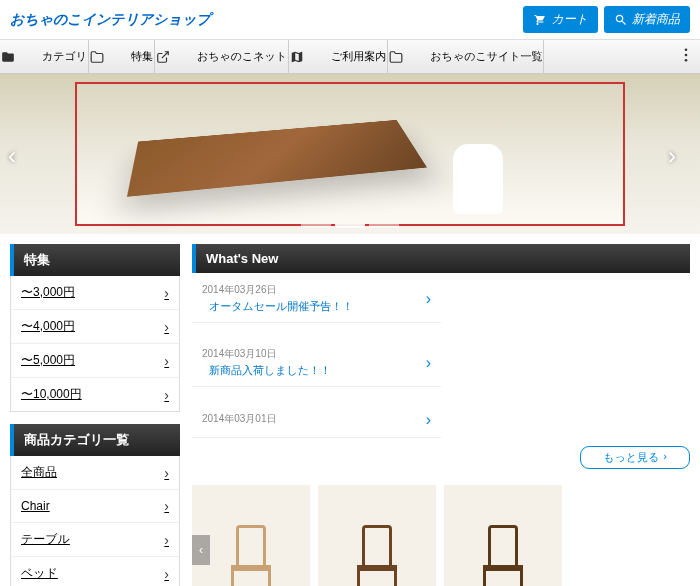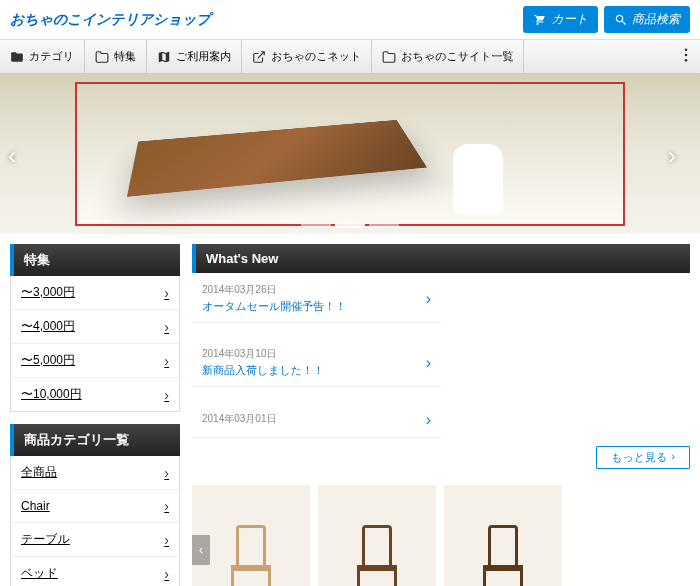--- a/index.html
+++ b/index.html
@@ -3,21 +3,21 @@
 <meta charset="utf-8">
 <style>
 * { margin: 0; padding: 0; box-sizing: border-box; }
 body { font-family: "Hiragino Kaku Gothic Pro", Meiryo, sans-serif; font-size: 12px; background: #fff; width: 700px; }
 .header { display: flex; align-items: center; padding: 6px 10px; background: #fff; border-bottom: 1px solid #ddd; font-style: italic; }
 .site-title { color: #0066cc; font-size: 14px; font-weight: bold; flex: 1; }
 .btn { display: inline-flex; align-items: center; padding: 5px 10px; border-radius: 3px; color: #fff; font-size: 12px; margin-left: 6px; cursor: pointer; }
 .btn-blue { background: #0088dd; text-align: center; }
 .btn svg { margin-right: 4px; }
 .nav { display: flex; background: linear-gradient(#fafafa,#e8e8e8); border-bottom: 1px solid #ccc; }
-.nav-item { display: flex; align-items: center; padding: 8px 10px; border-right: 1px solid #ccc; cursor: pointer; font-size: 11px; }
+.nav-item { display: flex; align-items: center; padding: 8px 1px; border-right: 1px solid #ccc; cursor: pointer; font-size: 11px; gap: 22px; }
 .nav-item svg { margin-right: 5px; }
 .nav-more { margin-left: auto; padding: 8px 12px; cursor: pointer; }
 .hero { position: relative; height: 160px; background: linear-gradient(to bottom, #d5d0b5 0%, #e8e5d8 40%, #f5f3ec 100%); overflow: hidden; }
 .hero-inner { position: absolute; top: 8px; left: 75px; right: 75px; bottom: 8px; border: 2px solid #cc3333; background: linear-gradient(to bottom, #dcd7c0 0%, #f0ede4 60%, #fcfaf3 100%); }
 .hero-table { position: absolute; top: 30px; left: 60px; width: 280px; height: 80px; background: linear-gradient(135deg, #8b5a2b, #a0673b, #6b4423); transform: perspective(400px) rotateX(50deg) rotateZ(-8deg); box-shadow: 0 20px 30px rgba(0,0,0,0.2); }
 .hero-chair { position: absolute; bottom: 10px; right: 120px; width: 50px; height: 70px; background: #fff; border-radius: 15px 15px 5px 5px; }
 .hero-arrow { position: absolute; top: 50%; transform: translateY(-50%); width: 24px; height: 24px; cursor: pointer; color: #fff; font-size: 24px; text-shadow: 0 0 4px rgba(0,0,0,0.5); }
 .hero-arrow.left { left: 8px; }
 .hero-arrow.right { right: 8px; }
 .hero-dots { position: absolute; bottom: 6px; left: 50%; transform: translateX(-50%); display: flex; gap: 4px; }
@@ -28,23 +28,23 @@
 .content { flex: 1; min-width: 0; }
 .section-head { background: linear-gradient(#444,#222); color: #fff; padding: 7px 10px; font-size: 13px; font-weight: bold; border-left: 4px solid #0088dd; }
 .side-list { border: 1px solid #ddd; border-top: none; }
 .side-item { display: flex; align-items: center; justify-content: space-between; padding: 8px 10px; border-bottom: 1px solid #eee; cursor: pointer; font-size: 12px; text-decoration: underline; }
 .side-item:last-child { border-bottom: none; }
 .chev { color: #333; font-size: 14px; }
 .news { display: flex; flex-wrap: wrap; gap: 16px; margin-top: 2px; }
 .news-item { width: 50%; padding: 8px 10px; display: flex; align-items: center; justify-content: space-between; border-bottom: 1px solid #eee; cursor: pointer; }
 .news-left { font-size: 11px; }
 .news-date { color: #888; font-size: 10px; margin-bottom: 2px; }
-.news-title { color: #0077cc; }
+.news-title { color: #0077cc; margin-left: 7px; }
 .news-chev { color: #0088dd; font-size: 16px; }
-.more-btn { float: right; margin-top: 8px; padding: 3px 14px; border: 1px solid #0088dd; color: #0088dd; border-radius: 1px; font-size: 11px; cursor: pointer; display: flex; align-items: flex-start; }
+.more-btn { float: right; margin-top: 8px; padding: 3px 22px; border: 1px solid #0088dd; color: #0088dd; border-radius: 9px; font-size: 11px; cursor: pointer; display: flex; align-items: flex-start; }
 .products { display: flex; gap: 8px; margin-top: 4px; overflow: hidden; position: relative; }
 .prod-scroll-left { position: absolute; left: 0; top: 50px; width: 18px; height: 30px; background: rgba(0,0,0,0.3); color: #fff; display: flex; align-items: center; justify-content: center; cursor: pointer; z-index: 2; }
 .prod-card { width: 118px; flex-shrink: 0; }
 .prod-img { width: 118px; height: 130px; background: #f5f0e8; position: relative; overflow: hidden; }
 .chair-shape { position: absolute; bottom: 10px; left: 50%; transform: translateX(-50%); width: 60px; height: 80px; }
 .chair-back { position: absolute; top: 0; left: 15px; width: 30px; height: 45px; border: 3px solid #8b5a2b; border-bottom: none; border-radius: 4px 4px 0 0; }
 .chair-seat { position: absolute; top: 40px; left: 10px; width: 40px; height: 6px; background: #8b5a2b; }
 .chair-leg { position: absolute; top: 44px; width: 3px; height: 36px; background: #8b5a2b; }
 .prod-name { color: #0077cc; font-size: 11px; margin-top: 4px; cursor: pointer; white-space: nowrap; overflow: hidden; text-overflow: ellipsis; }
 .spacer { height: 12px; }
@@ -58,50 +58,50 @@
   <div class="btn btn-blue">
     <svg width="14" height="12" viewBox="0 0 24 24" fill="#fff">
         <path d="M7 18c-1.1 0-2 .9-2 2s.9 2 2 2 2-.9 2-2-.9-2-2-2zM1 2v2h2l3.6 7.6L5.2 14c-.2.3-.2.7-.2 1 0 1.1.9 2 2 2h12v-2H7.4l1.1-2h7.4c.8 0 1.4-.4 1.8-1l3.6-6.5c.1-.2.1-.3.1-.5 0-.6-.4-1-1-1H5.2L4.3 2H1z"></path>
       </svg>
     <span>カート</span>
   </div>
   <div class="btn btn-blue">
     <svg width="14" height="14" viewBox="0 0 24 24" fill="#fff">
         <path d="M15.5 14h-.8l-.3-.3c1-1.1 1.6-2.6 1.6-4.2C16 5.9 13.1 3 9.5 3S3 5.9 3 9.5 5.9 16 9.5 16c1.6 0 3.1-.6 4.2-1.6l.3.3v.8l5 5 1.5-1.5-5-5zm-6 0C7 14 5 12 5 9.5S7 5 9.5 5 14 7 14 9.5 12 14 9.5 14z"></path>
       </svg>
-    <span>商品検索</span>
+    <span>新着商品</span>
   </div>
 </div>
 
 <div class="nav">
   <div class="nav-item">
     <svg width="14" height="14" viewBox="0 0 24 24" fill="#333">
         <path d="M10 4H4c-1.1 0-2 .9-2 2v12c0 1.1.9 2 2 2h16c1.1 0 2-.9 2-2V8c0-1.1-.9-2-2-2h-8l-2-2z"></path>
       </svg>
     <span>カテゴリ</span>
   </div>
   <div class="nav-item">
     <svg width="14" height="14" viewBox="0 0 24 24" fill="none" stroke="#333" stroke-width="2">
         <path d="M22 19a2 2 0 0 1-2 2H4a2 2 0 0 1-2-2V5a2 2 0 0 1 2-2h5l2 3h9a2 2 0 0 1 2 2z"></path>
       </svg>
     <span>特集</span>
-  </div>
-  <div class="nav-item">
-    <svg width="14" height="14" viewBox="0 0 24 24" fill="#333">
-        <path d="M20.5 3l-.16.03L15 5.1 9 3 3.36 4.9c-.21.07-.36.25-.36.48V20.5c0 .28.22.5.5.5l.16-.03L9 18.9l6 2.1 5.64-1.9c.21-.07.36-.25.36-.48V3.5c0-.28-.22-.5-.5-.5zM15 19l-6-2.11V5l6 2.11V19z"></path>
-      </svg>
-    <span>ご利用案内</span>
   </div>
   <div class="nav-item">
     <svg width="14" height="14" viewBox="0 0 24 24" fill="none" stroke="#333" stroke-width="2">
         <path d="M18 13v6a2 2 0 0 1-2 2H5a2 2 0 0 1-2-2V8a2 2 0 0 1 2-2h6"></path>
         <polyline points="15 3 21 3 21 9"></polyline>
         <line x1="10" y1="14" x2="21" y2="3"></line>
       </svg>
     <span>おちゃのこネット</span>
+  </div>
+  <div class="nav-item">
+    <svg width="14" height="14" viewBox="0 0 24 24" fill="#333">
+        <path d="M20.5 3l-.16.03L15 5.1 9 3 3.36 4.9c-.21.07-.36.25-.36.48V20.5c0 .28.22.5.5.5l.16-.03L9 18.9l6 2.1 5.64-1.9c.21-.07.36-.25.36-.48V3.5c0-.28-.22-.5-.5-.5zM15 19l-6-2.11V5l6 2.11V19z"></path>
+      </svg>
+    <span>ご利用案内</span>
   </div>
   <div class="nav-item">
     <svg width="14" height="14" viewBox="0 0 24 24" fill="none" stroke="#333" stroke-width="2">
         <path d="M22 19a2 2 0 0 1-2 2H4a2 2 0 0 1-2-2V5a2 2 0 0 1 2-2h5l2 3h9a2 2 0 0 1 2 2z"></path>
       </svg>
     <span>おちゃのこサイト一覧</span>
   </div>
   <div class="nav-more">
     <svg width="4" height="14" viewBox="0 0 4 16" fill="#333">
         <circle cx="2" cy="2" r="1.5"></circle>

